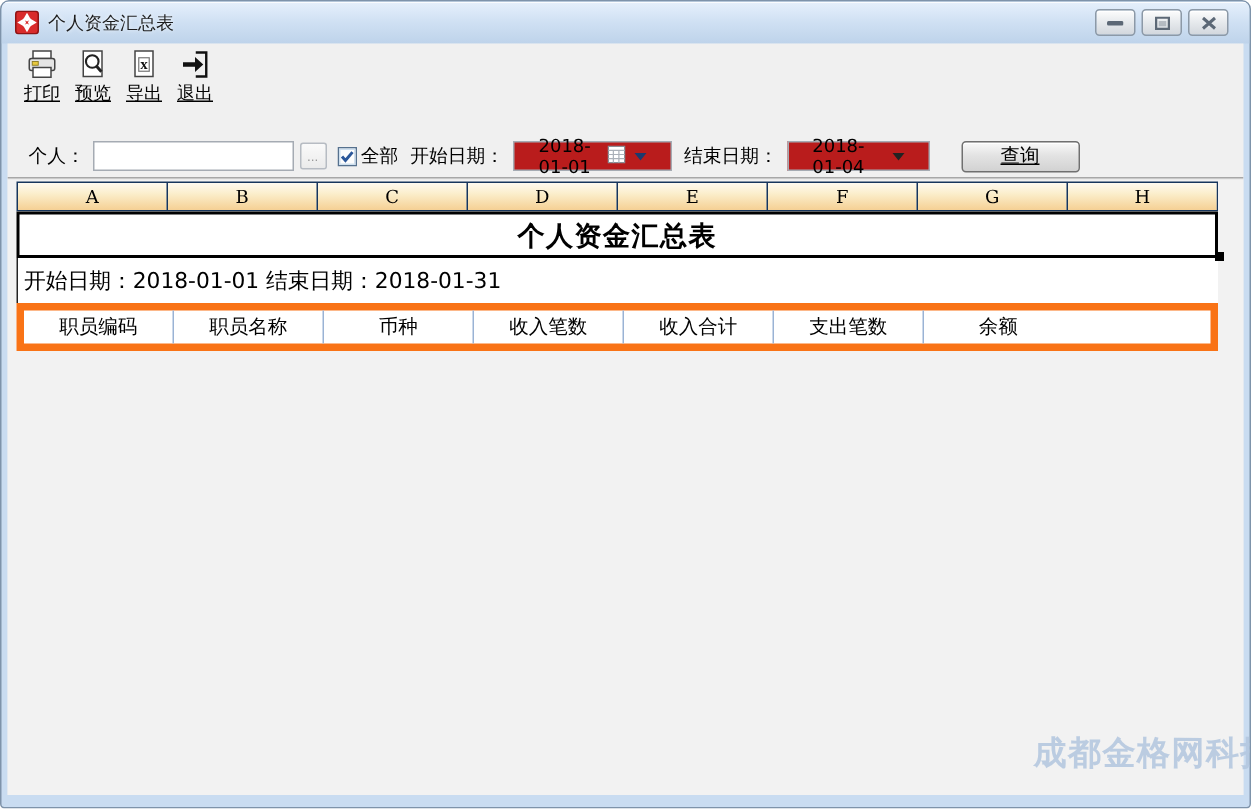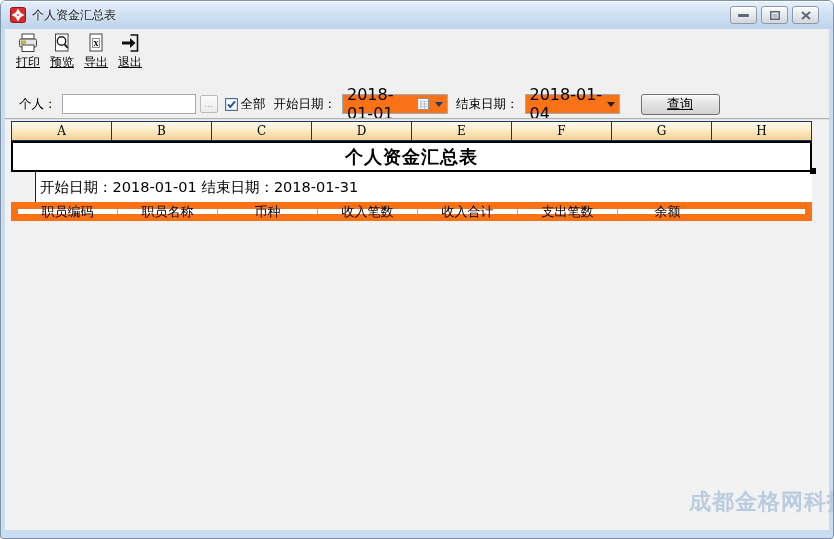--- a/index.html
+++ b/index.html
@@ -49,22 +49,22 @@
     margin-left:5px; font-size:12px; padding:0 3px; outline:none;
   }
   .browse-btn {
     width:18px; height:18px; margin-left:4px; border:1px solid #b7bcc3;
     background:linear-gradient(#fafafa,#ebebeb); color:#9a9a9a;
     font-size:9px; line-height:9px; border-radius:2px; cursor:default;
   }
   .checkbox { width:13px; height:13px; margin-left:7px; margin-right:3px; display:inline-block; cursor:default; }
   .gap-lg { margin-left:8px; }
   .date-box {
-    height:20px; border:1px solid #a5abb3; background:#f97316; margin-left:6px;
-    display:flex; align-items:center; font-size:16px; padding:0 4px; cursor:default;
+    height:20px; border:1px solid #a5abb3; background:#b91c1c; margin-left:6px;
+    display:flex; align-items:center; font-size:12px; padding:0 16px; cursor:default;
   }
   .date-box .dval { flex:1 1 auto; }
   .cal-icon { margin:0 3px 0 4px; display:inline-block; }
   .dd-arrow { width:0; height:0; border-left:4px solid transparent; border-right:4px solid transparent; border-top:5px solid #1c3a6e; margin-left:3px; }
   .dd-arrow.black { border-top-color:#222; }
   .query-btn {
     width:79px; height:21px; margin-left:21px;
     border:1px solid #707070; border-radius:3px;
     background:linear-gradient(#f9f9f9,#e3e3e3 45%,#d2d2d2);
     box-shadow: inset 0 1px 0 #fff;
@@ -92,24 +92,24 @@
     position:relative; height:31px; border:2px solid #000; background:#fff;
     display:flex; align-items:center; justify-content:center;
     font-size:18px; font-weight:bold; color:#000; letter-spacing:1px;
     font-family:"DejaVu Serif","Liberation Serif",serif;
   }
   .title-row::after { content:""; position:absolute; right:-6px; bottom:-4px; width:6px; height:6px; background:#000; }
 
   .date-row {
     height:30px; background:#fff; border-left:1px solid #222;
     display:flex; align-items:center; padding-left:4px;
-    font-size:14.5px; color:#000;margin-left:24px;
-  }
-
-  .header-row { display:flex; border:7px solid #f97316; height:19px; background:#fff; }
+    font-size:14.5px; color:#000;
+  }
+
+  .header-row { display:flex; border:5px solid #f97316; height:32px; background:#fff; }
   .header-row .hd-cell {
     width:100px; border-right:1px solid #9ab3d5;
     display:flex; align-items:center; justify-content:center;
     font-size:13px; color:#000;
   }
   .header-row .hd-cell:last-child { border-right:none; width:99px; }
 
   .watermark {
     position:absolute; left:688px; top:486px;
     font-size:22px; font-weight:bold; letter-spacing:1px;

